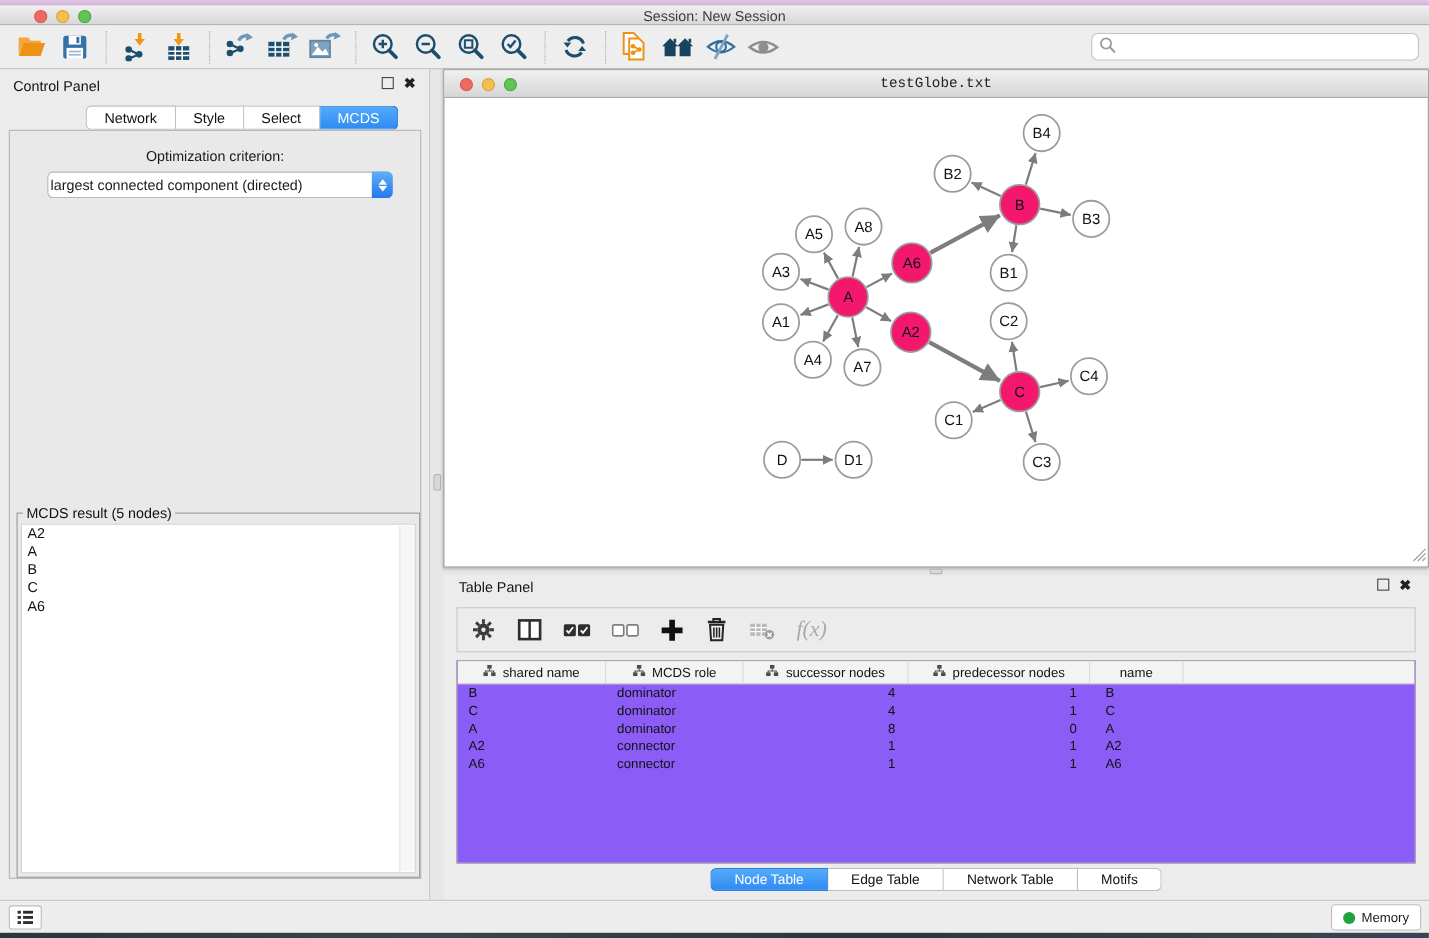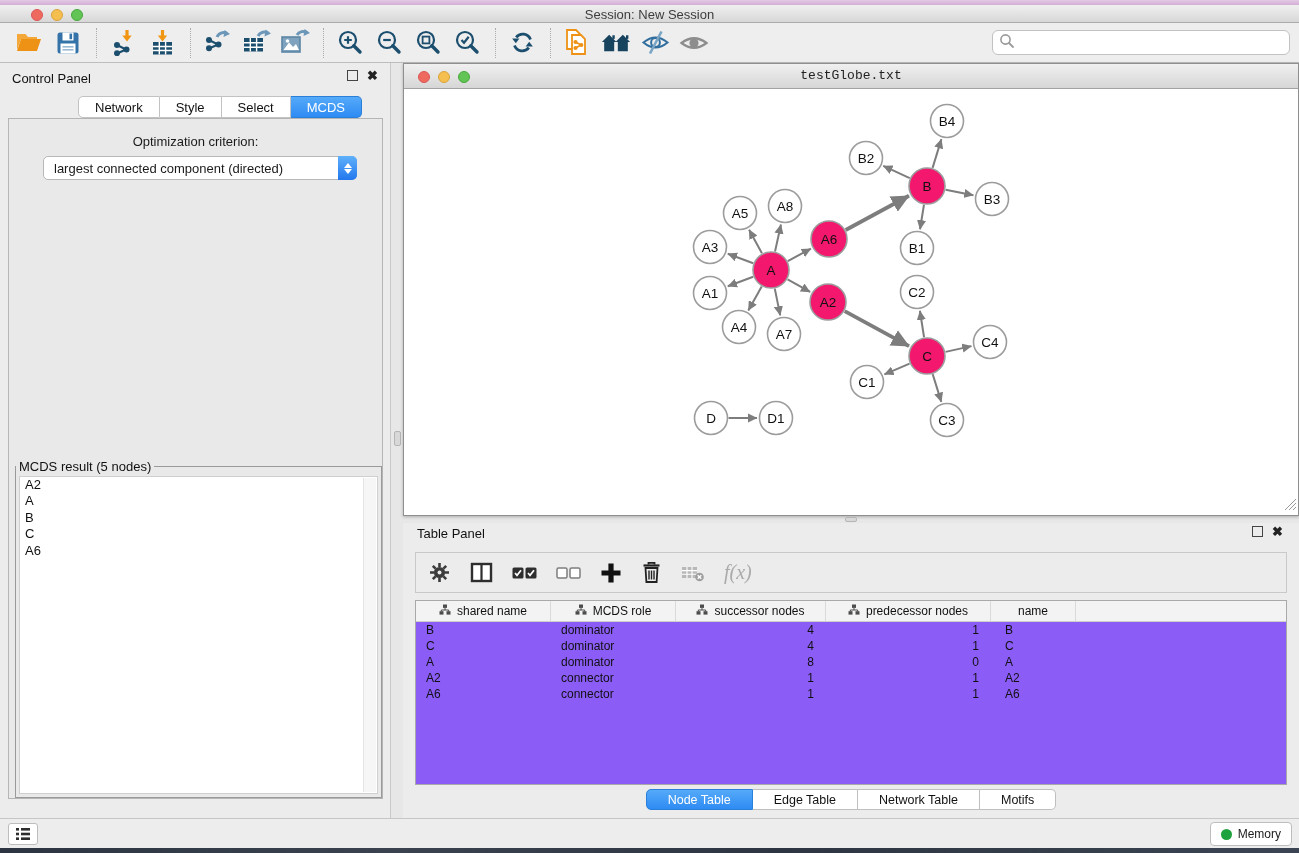--- a/index.html
+++ b/index.html
@@ -49,35 +49,35 @@
              display:flex; align-items:center; font-size:13px; color:#111; }
   .seg-tab:first-child { border-left:1px solid #c2c2c2; border-radius:5px 0 0 5px; }
   .seg-tab:last-child { border-radius:0 5px 5px 0; }
   .seg-tab.active { background:linear-gradient(#55aaf9,#2e8bf3); border-color:#2a7fd8; color:#fff; }
 
   .cp-content { position:absolute; left:8px; top:55px; width:375px; height:681px;
                 border:1px solid #b5b5b5; background:#e9e9e9; }
   .opt-label { position:absolute; left:0; right:0; top:15px; text-align:center; font-size:13px; }
   .combo { position:absolute; left:34px; top:37px; width:314px; height:24px; background:#fff;
            border:1px solid #b9b9b9; border-radius:5px; display:flex; align-items:center; }
-  .combo-text { flex:1; padding-left:10px; font-size:13px; white-space:nowrap; overflow:hidden; }
+  .combo-text { flex:1; padding-left:2px; font-size:13px; white-space:nowrap; overflow:hidden; }
   .combo-stepper { width:19px; height:24px; margin:-1px -1px -1px 0; border-radius:0 5px 5px 0;
                    background:linear-gradient(#5fb0fa,#2377ee); display:flex; flex-direction:column;
                    align-items:center; justify-content:center; gap:1px; }
   .step-up { width:0; height:0; border-left:4px solid transparent; border-right:4px solid transparent;
              border-bottom:5px solid #fff; }
   .step-down { width:0; height:0; border-left:4px solid transparent; border-right:4px solid transparent;
                border-top:5px solid #fff; }
   .cp-buttons { position:absolute; left:0; right:0; top:71px; display:flex; justify-content:center; gap:13px; }
   .push-btn { height:23px; padding:0 17px; background:linear-gradient(#ffffff,#f2f2f2);
               border:1px solid #b4b4b4; border-radius:5px; font-size:13px; display:flex; align-items:center; }
 
   .result-fieldset { position:absolute; left:6px; top:340px; width:367px; height:339px;
                      border:1px solid #9a9a9a; background:#e9e9e9; padding:0; }
-  .result-fieldset legend { font-size:13px; color:#111; margin-left:0; padding:0 3px; }
+  .result-fieldset legend { font-size:13px; color:#111; margin-left:5px; padding:0 3px; }
   .result-list { position:absolute; left:3px; right:3px; top:2px; bottom:3px; background:#fff;
                  border:1px solid #cfcfcf; overflow:hidden; }
   .result-item { font-size:13px; line-height:16.4px; padding-left:5px; color:#111; }
   .result-scroll { position:absolute; right:1px; top:1px; bottom:1px; width:13px; background:#f6f6f6;
                    border-left:1px solid #e4e4e4; }
 
   
   .net-window { position:absolute; left:403px; top:63px; width:896px; height:453px; background:#fff;
                 border:1px solid #8f8f8f; box-shadow:0 1px 3px rgba(0,0,0,0.25); }
   .net-titlebar { position:absolute; left:0; top:0; right:0; height:25px;

